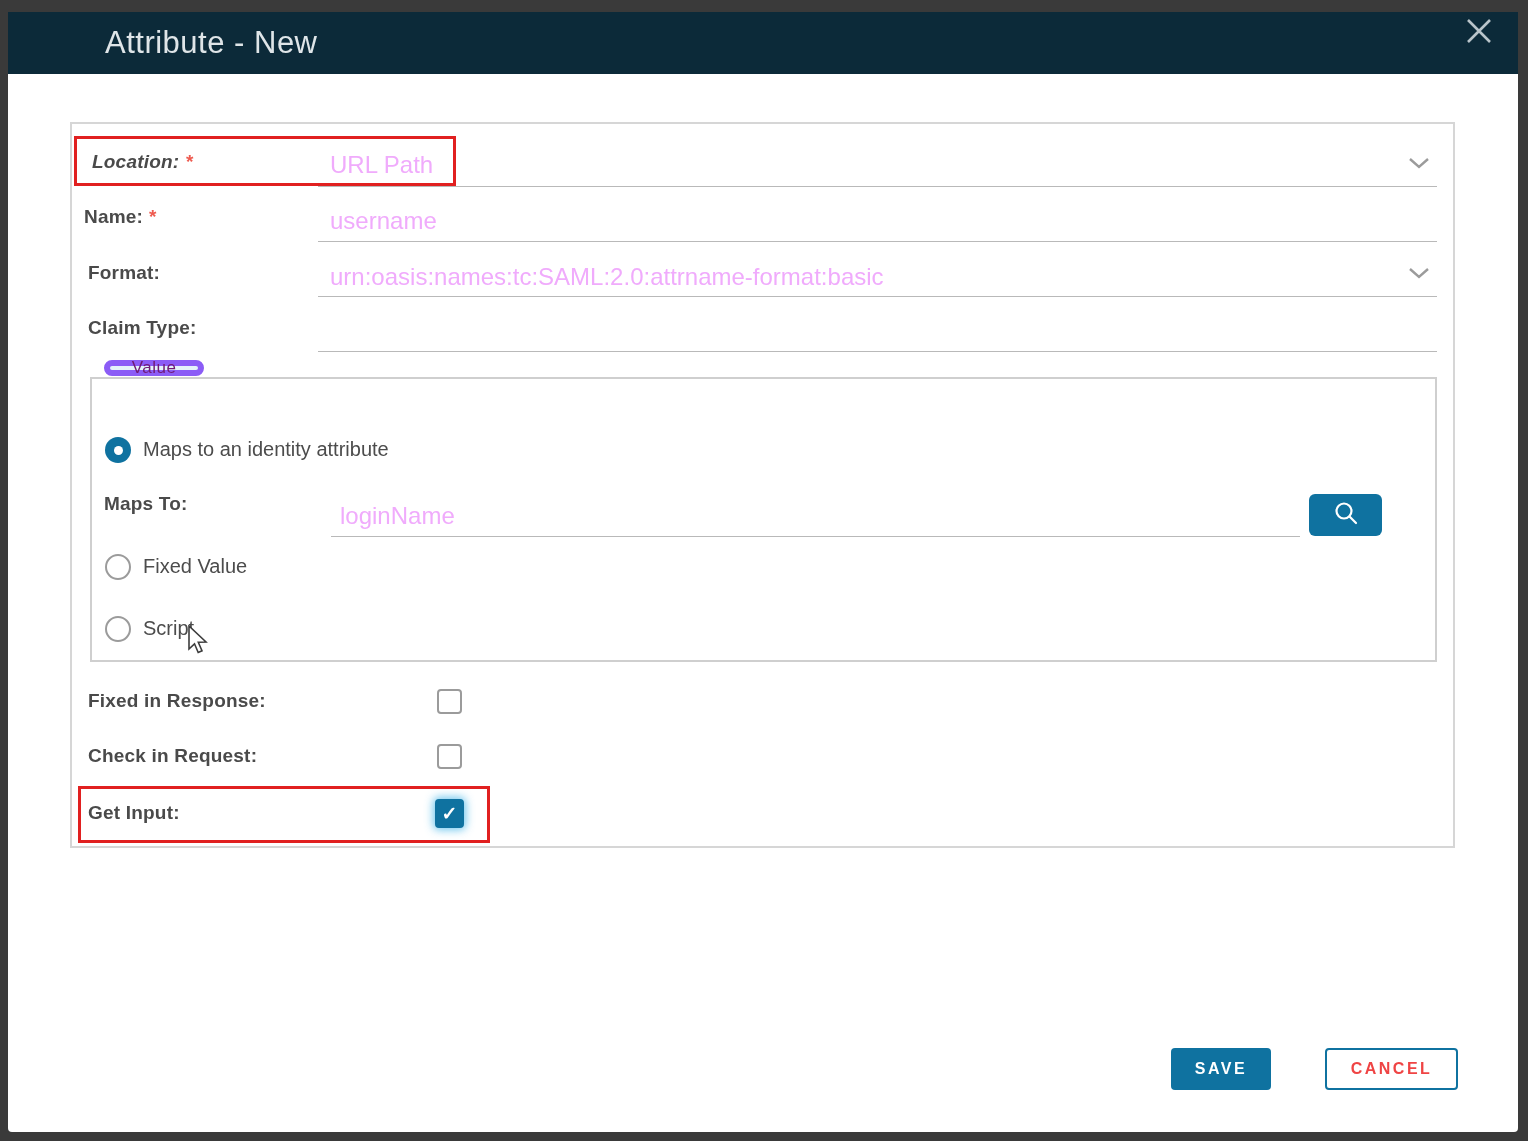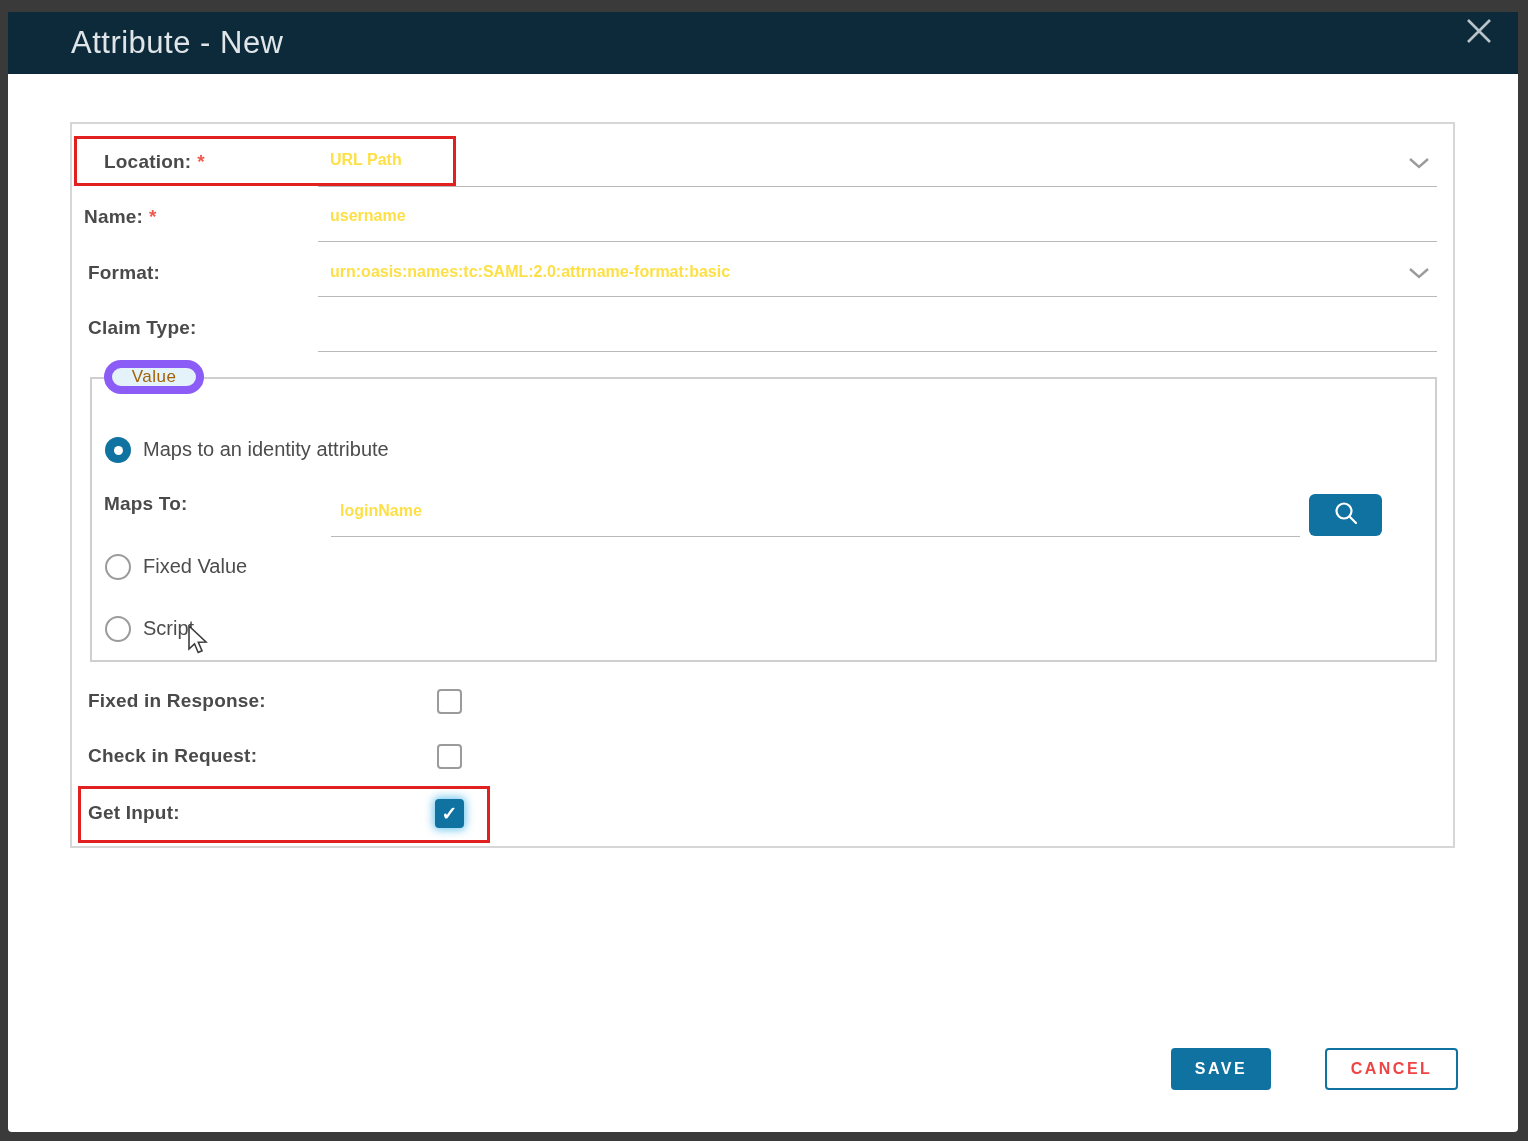--- a/index.html
+++ b/index.html
@@ -11,53 +11,53 @@
   }
   .dialog{
     position:absolute;left:8px;top:12px;width:1510px;height:1120px;
     background:#ffffff;border-bottom-left-radius:4px;border-bottom-right-radius:4px;
   }
   .dialog-header{
     position:absolute;left:8px;top:12px;width:1510px;height:62px;
     background:#0c2a39;display:flex;align-items:center;
   }
   .dialog-title{
-    margin-left:63px;font-size:31px;font-weight:400;color:#dfe5e8;letter-spacing:.5px;
+    margin-left:97px;font-size:31px;font-weight:400;color:#dfe5e8;letter-spacing:.5px;
   }
   .close-btn{
     position:absolute;right:28px;top:10px;width:42px;height:42px;
     display:flex;align-items:center;justify-content:center;cursor:pointer;
   }
   .close-btn svg{display:block}
 
   
   .form-box{
     position:absolute;left:70px;top:122px;width:1385px;height:726px;
     border:2px solid #d6d6d6;box-sizing:border-box;background:#fff;
   }
 
   .row-label{font-size:19px;color:#4a4a4a;font-weight:600;letter-spacing:.2px;}
   .req{color:#ee5b50;margin-left:6px;font-size:19px;font-weight:600;}
-  .row-value{font-size:16px;color:#fde047;font-weight:700;}
+  .row-value{font-size:24px;color:#f0abfc;font-weight:400;}
   .underline{position:absolute;height:1px;background:#b9b9b9;}
   .chevron{position:absolute;width:22px;height:14px;}
 
   
   .abs{position:absolute;}
 
   
   .fieldset{
     position:absolute;left:90px;top:377px;width:1347px;height:285px;
     border:2px solid #cfcfcf;box-sizing:border-box;
   }
   .value-pill{
-    position:absolute;left:104px;top:360px;width:100px;height:34px;
-    background:#e4f3fa;border:8px solid #8b5cf6;border-radius:18px;
+    position:absolute;left:104px;top:360px;width:100px;height:16px;
+    background:#e4f3fa;border:6px solid #8b5cf6;border-radius:18px;
     display:flex;align-items:center;justify-content:center;
-    font-size:17px;color:#a16207;letter-spacing:.5px;box-sizing:border-box;z-index:3;
+    font-size:17px;color:#701a75;letter-spacing:.5px;box-sizing:border-box;z-index:3;
   }
 
   .radio{
     position:absolute;width:26px;height:26px;border-radius:50%;
     box-sizing:border-box;
   }
   .radio.off{border:2px solid #9b9b9b;background:#fff;}
   .radio.on{background:#0f72a0;display:flex;align-items:center;justify-content:center;}
   .radio-dot{width:9px;height:9px;border-radius:50%;background:#ffffff;}
   .radio-label{position:absolute;font-size:20px;color:#4c4c4c;font-weight:400;}
@@ -103,21 +103,21 @@
     <div class="dialog-title">Attribute - New</div>
   </div>
   <div class="close-btn abs">
     <svg width="30" height="30" viewBox="0 0 30 30">
       <path d="M4 4 L26 26 M26 4 L4 26" stroke="#b9c4ca" stroke-width="2.6" fill="none"></path>
     </svg>
   </div>
 
   <div class="form-box"></div>
 
-  <div class="abs row-label" style="left:104px;top:151px;"><span>Location:</span><span class="req">*</span></div>
+  <div class="abs row-label" style="left:92px;top:151px;font-style:italic;"><span>Location:</span><span class="req">*</span></div>
   <div class="abs row-value" style="left:330px;top:151px;">URL Path</div>
   <div class="underline" style="left:318px;top:186px;width:1119px;"></div>
   <div class="chevron" style="left:1408px;top:156px;">
     <svg width="22" height="14" viewBox="0 0 22 14">
         <polyline points="2,3 11,11 20,3" fill="none" stroke="#9b9b9b" stroke-width="2.4"></polyline>
       </svg>
   </div>
   <div class="hl-rect" style="left:74px;top:136px;width:382px;height:50px;"></div>
 
   <div class="abs row-label" style="left:84px;top:206px;"><span>Name:</span><span class="req">*</span></div>

